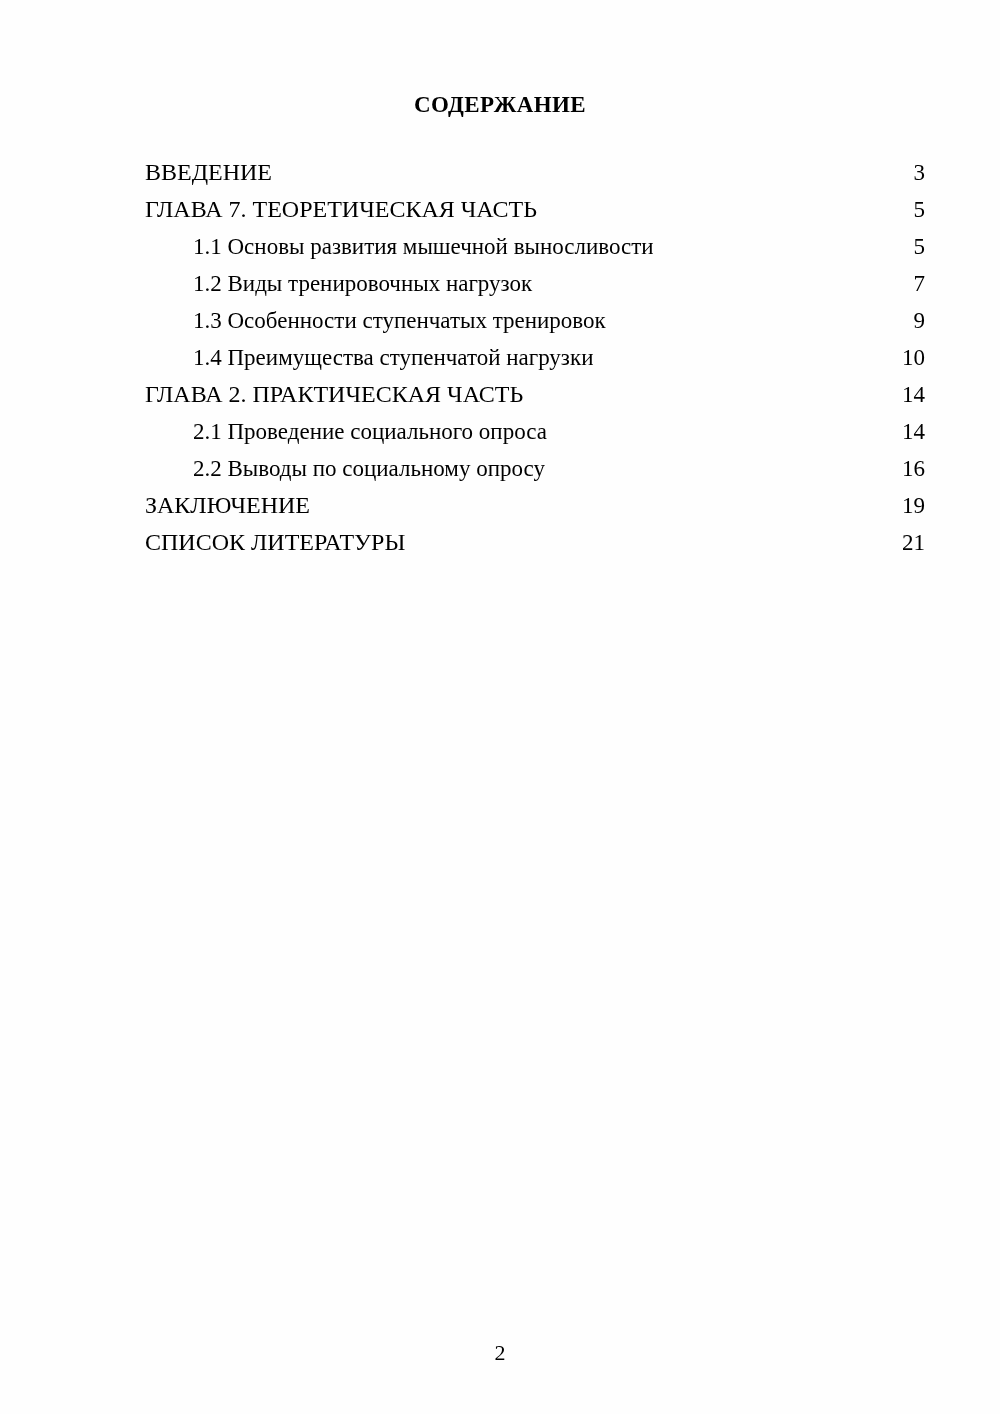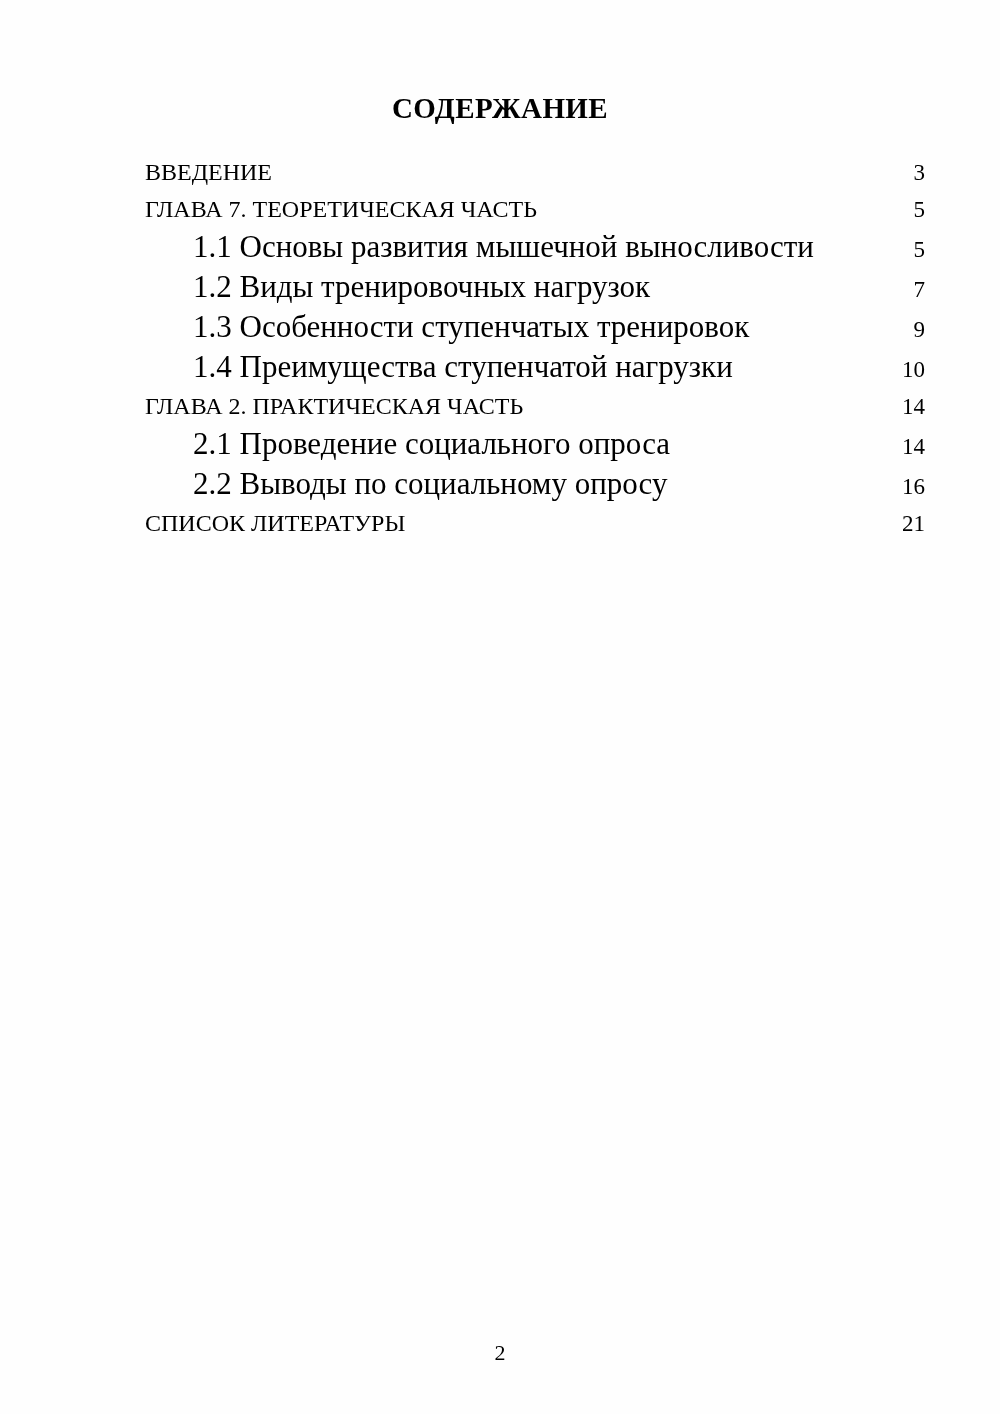--- a/index.html
+++ b/index.html
@@ -19,21 +19,21 @@
     position: absolute;
     inset: 0;
     background: #fefefe;
   }
   .doc-title {
     position: absolute;
     top: 92px;
     left: 0;
     width: 1000px;
     text-align: center;
-    font-size: 29px;
+    font-size: 23px;
     font-weight: bold;
     letter-spacing: 0.4px;
   }
   .toc {
     position: absolute;
     top: 154px;
     left: 145px;
     width: 780px;
   }
   .toc-row {
@@ -50,21 +50,21 @@
   .toc-row .page-num {
     text-align: right;
     min-width: 40px;
     font-size: 23px;
   }
   .level-1 .label {
     padding-left: 0;
   }
   .level-2 .label {
     padding-left: 48px;
-    font-size: 31px;
+    font-size: 23px;
   }
   .level-2 .page-num {
     font-size: 23px;
   }
   .folio {
     position: absolute;
     bottom: 48px;
     left: 0;
     width: 1000px;
     text-align: center;
@@ -109,20 +109,24 @@
       </div>
       <div class="toc-row level-2">
         <span class="label">2.1 Проведение социального опроса</span>
         <span class="page-num">14</span>
       </div>
       <div class="toc-row level-2">
         <span class="label">2.2 Выводы по социальному опросу</span>
         <span class="page-num">16</span>
       </div>
       <div class="toc-row level-1">
+        <span class="label">ЗАКЛЮЧЕНИЕ</span>
+        <span class="page-num">19</span>
+      </div>
+      <div class="toc-row level-1">
         <span class="label">СПИСОК ЛИТЕРАТУРЫ</span>
         <span class="page-num">21</span>
       </div>
     </div>
 
   <div class="folio">2</div>
 
 </div>
 
 </body></html>

